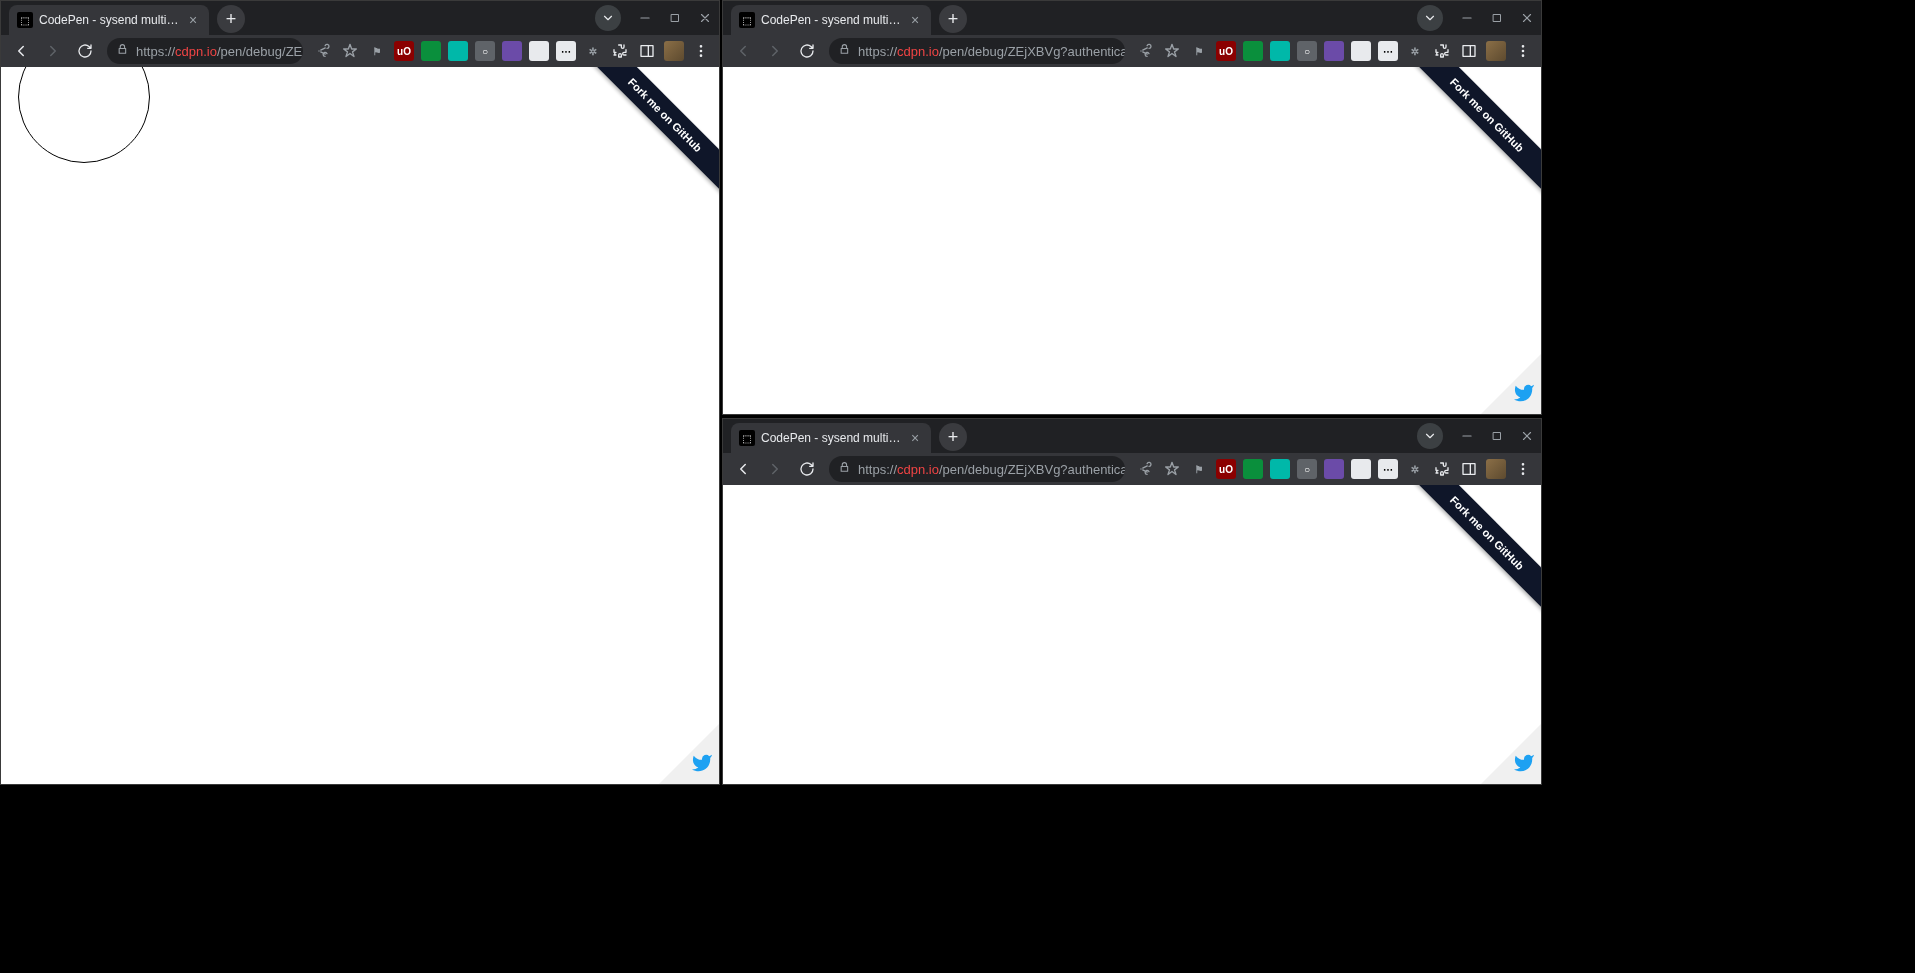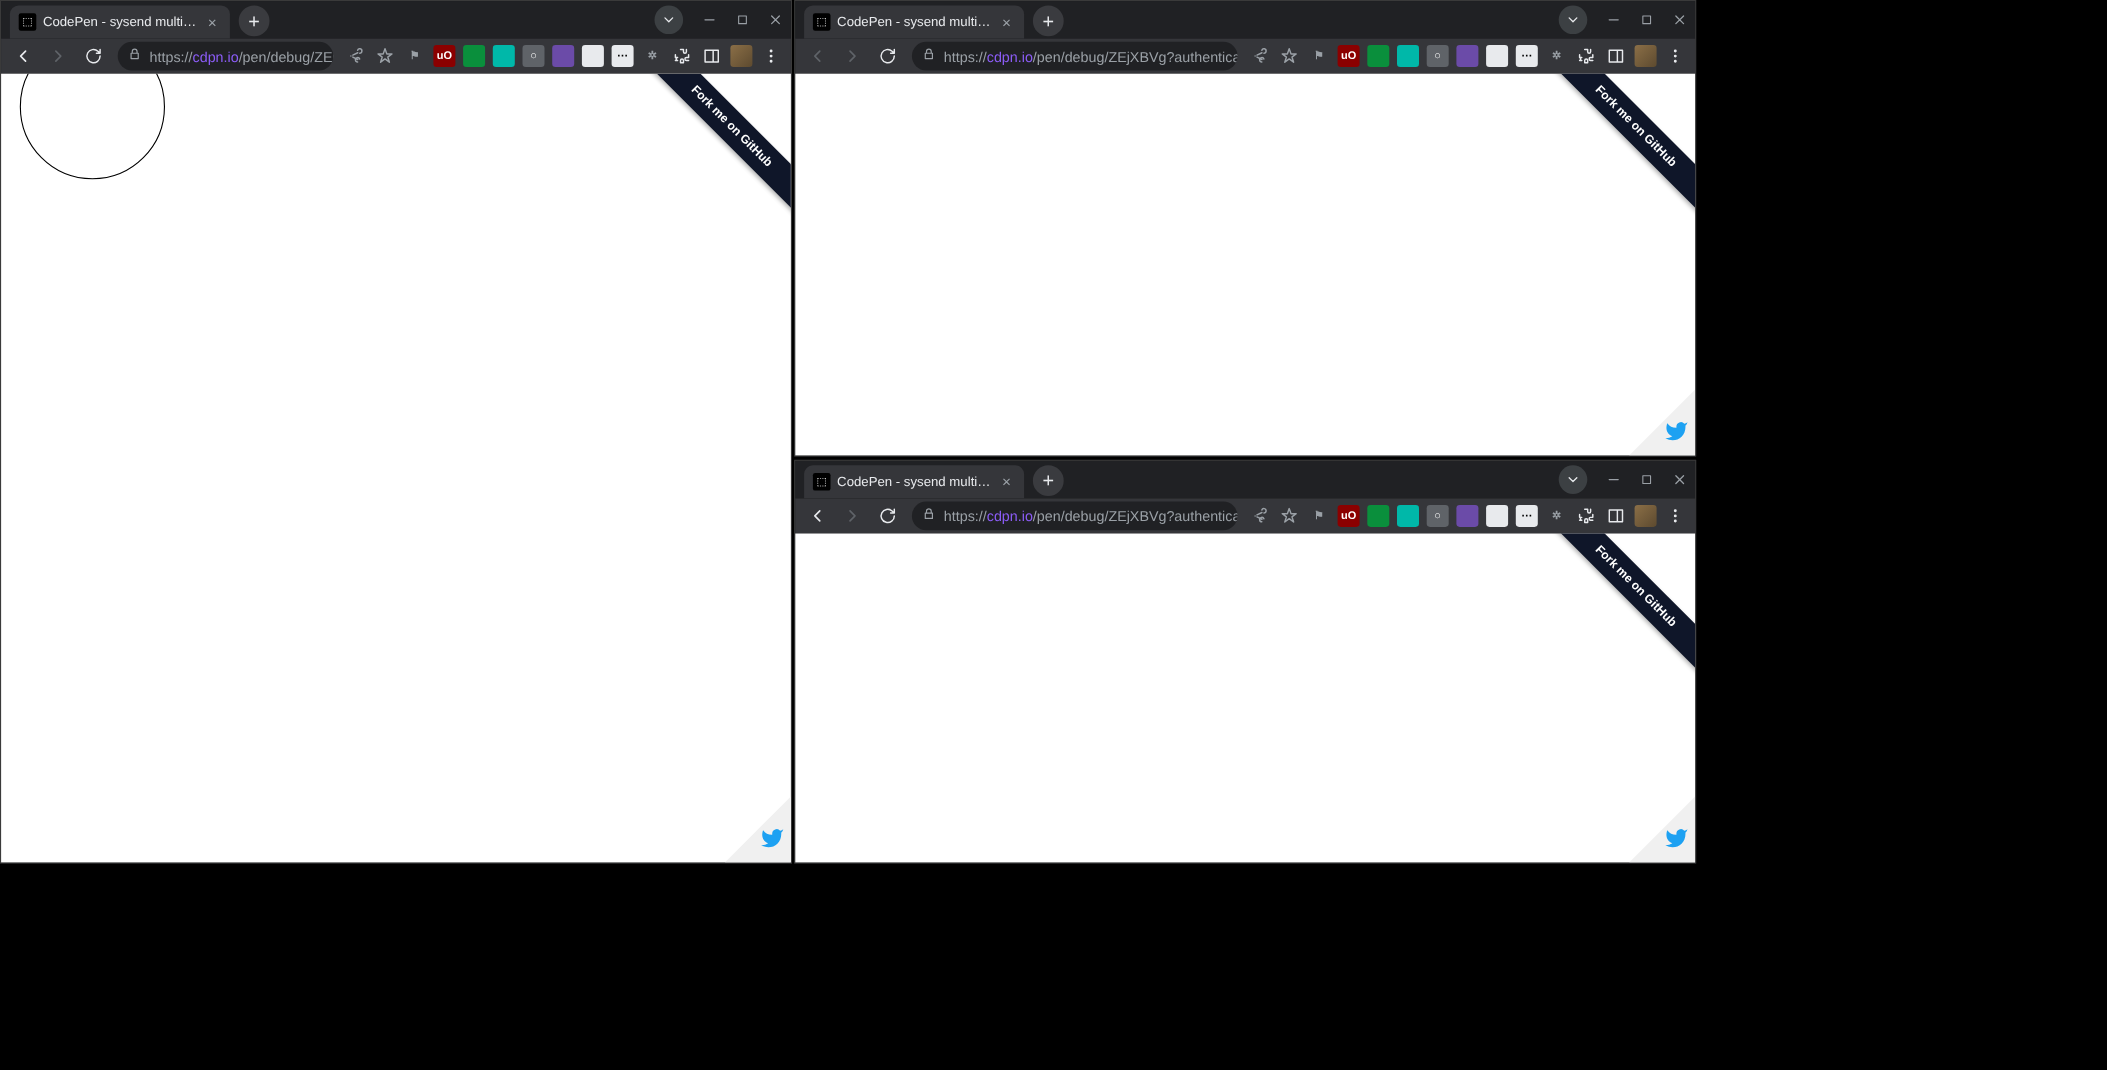--- a/index.html
+++ b/index.html
@@ -137,21 +137,21 @@
   align-items: center;
   padding: 0 10px;
   gap: 6px;
   color: #9aa0a6;
   font-size: 13px;
   margin: 0 4px;
   overflow: hidden;
   white-space: nowrap;
 }
 .url-text { color: #9aa0a6; }
-.url-text .domain { color: #8b5cf6; }
+.url-text .domain { color: #ef4444; }
 .toolbar-icons {
   display: flex;
   align-items: center;
   gap: 3px;
 }
 .tb-icon {
   width: 24px;
   height: 24px;
   display: flex;
   align-items: center;

